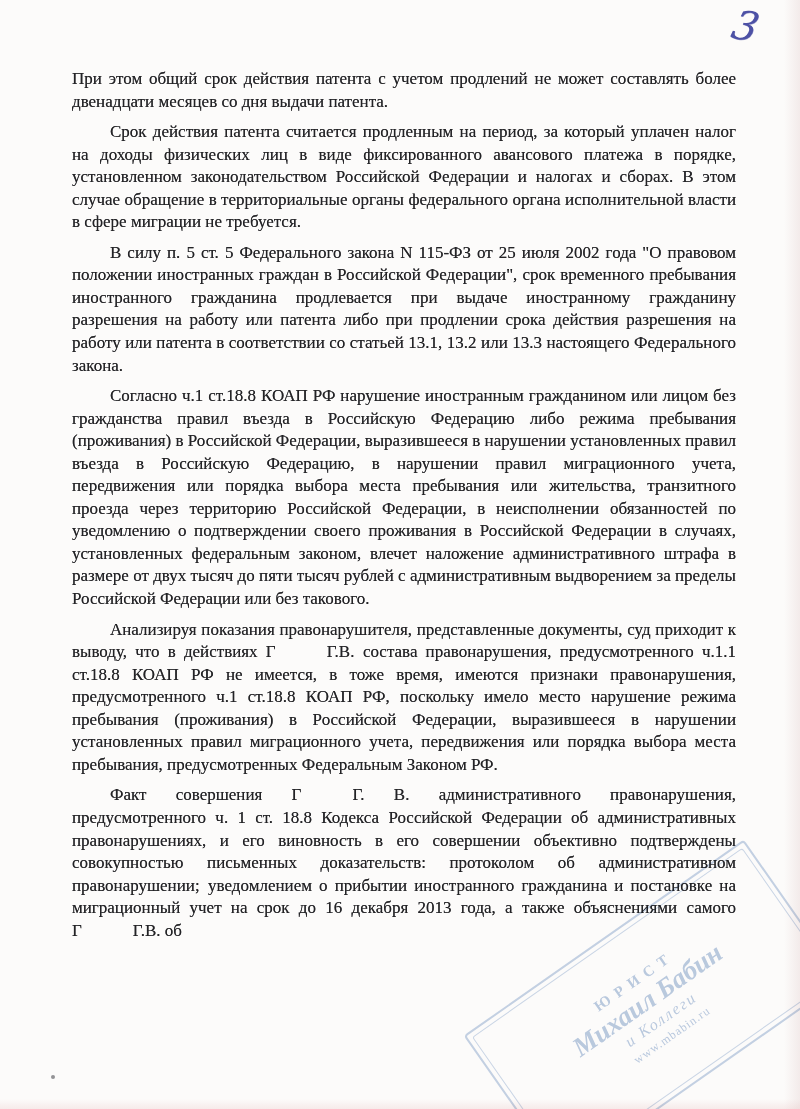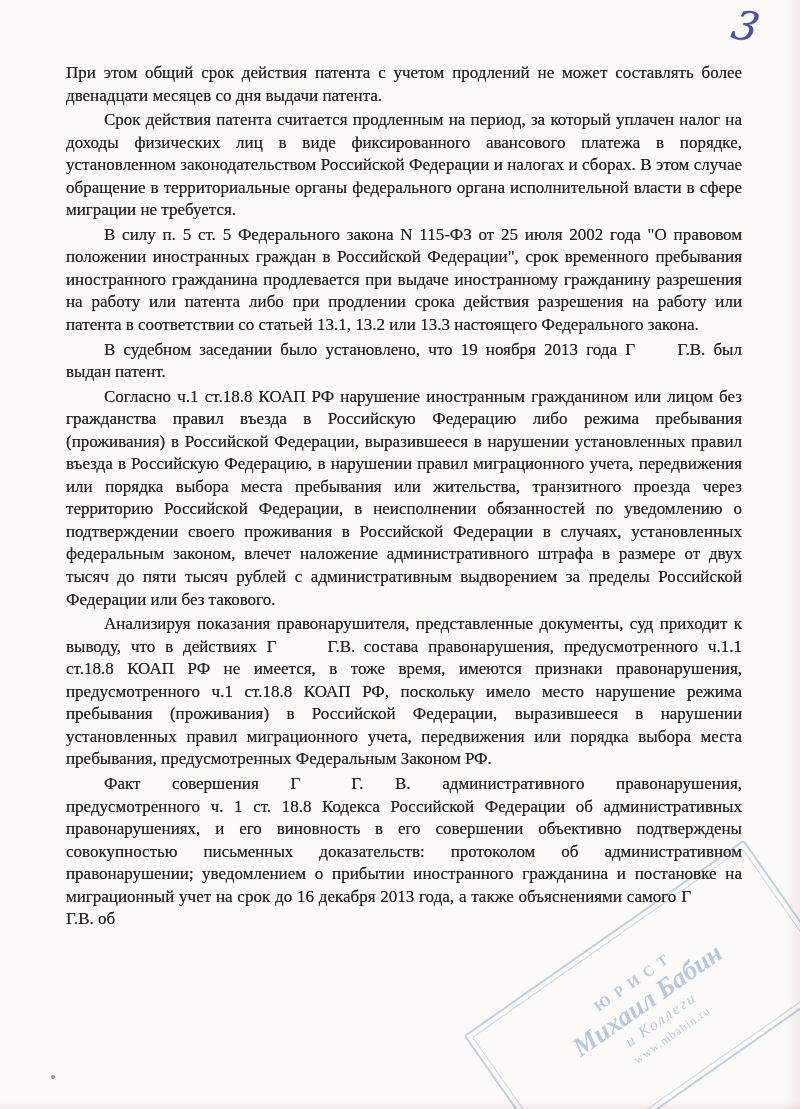--- a/index.html
+++ b/index.html
@@ -45,21 +45,21 @@
   .doc-body {
     position: absolute;
     left: 64px; right: 56px; top: 60px;
     color: #232326;
     font-size: 17px;
     line-height: 22.55px;
     text-align: justify;
     text-shadow: 0 0 0.55px rgba(20,20,25,0.65);
     z-index: 1;
   }
-  .doc-body p.para { margin: 2px; text-indent: 38px; }
+  .doc-body p.para { margin: 8px; text-indent: 38px; }
   .doc-body p.para.no-indent { text-indent: 0; }
   .doc-body span.u { text-underline-offset: 2px; }
   
   .stamp {
     position: absolute;
     left: 482px; top: 922px;
     width: 338px; height: 168px;
     transform: rotate(-35deg);
     border: 2px solid rgba(124,156,200,0.85);
     border-radius: 4px;
@@ -85,21 +85,20 @@
 <body>
 
 <div class="page">
 
   <div class="pagenum">3</div>
 
   <div class="doc-body">
       <p class="para no-indent"><span>При этом общий срок действия патента с учетом продлений не может составлять более двенадцати месяцев со дня выдачи патента.</span></p>
       <p class="para"><span>Срок действия патента считается продленным на период, за который уплачен налог на доходы физических лиц в виде фиксированного авансового платежа в порядке, установленном законодательством Российской Федерации и налогах и сборах. В этом случае обращение в территориальные органы федерального органа исполнительной власти в сфере миграции не требуется.</span></p>
       <p class="para"><span>В силу п. 5 ст. 5 Федерального закона N 115-ФЗ от 25 июля 2002 года "О правовом положении иностранных граждан в Российской Федерации", срок временного пребывания иностранного гражданина продлевается при выдаче иностранному гражданину разрешения на работу или патента либо при продлении срока действия разрешения на работу или патента в соответствии со статьей 13.1, 13.2 или 13.3 настоящего Федерального закона.</span></p>
-      <p class="para"><span>В судебном заседании было установлено, что 19 ноября 2013 года Г   Г.В. был выдан патент.</span></p>
       <p class="para"><span>Согласно ч.1 ст.18.8 КОАП РФ нарушение иностранным гражданином или лицом без гражданства </span><span class="u">правил</span><span> въезда в Российскую Федерацию либо </span><span class="u">режима</span><span> пребывания (проживания) в Российской Федерации, выразившееся в нарушении установленных правил въезда в Российскую Федерацию, в нарушении правил миграционного учета, передвижения или порядка выбора места пребывания или жительства, транзитного проезда через территорию Российской Федерации, в неисполнении обязанностей по уведомлению о подтверждении своего проживания в Российской Федерации в случаях, установленных федеральным законом, влечет наложение административного штрафа в размере от двух тысяч до пяти тысяч рублей с административным выдворением за пределы Российской Федерации или без такового.</span></p>
       <p class="para"><span>Анализируя показания правонарушителя, представленные документы, суд приходит к выводу, что в действиях Г   Г.В. состава правонарушения, предусмотренного ч.1.1 ст.18.8 КОАП РФ не имеется, в тоже время, имеются признаки правонарушения, предусмотренного ч.1 ст.18.8 КОАП РФ, поскольку имело место нарушение </span><span class="u">режима</span><span> пребывания (проживания) в Российской Федерации, выразившееся в нарушении установленных правил миграционного учета, передвижения или порядка выбора места пребывания, предусмотренных Федеральным Законом РФ.</span></p>
       <p class="para"><span>Факт совершения Г   Г. В. административного правонарушения, предусмотренного ч. 1 ст. 18.8 Кодекса Российской Федерации об административных правонарушениях, и его виновность в его совершении объективно подтверждены совокупностью письменных доказательств: протоколом об административном правонарушении; уведомлением о прибытии иностранного гражданина и постановке на миграционный учет на срок до 16 декабря 2013 года, а также объяснениями самого Г   Г.В. об</span></p>
     </div>
 
   <div class="stamp">
     <div class="stamp-inner">
       <div class="stamp-title">ЮРИСТ</div>
       <div class="stamp-name">Михаил Бабин</div>
       <div class="stamp-sub">и Коллеги</div>

